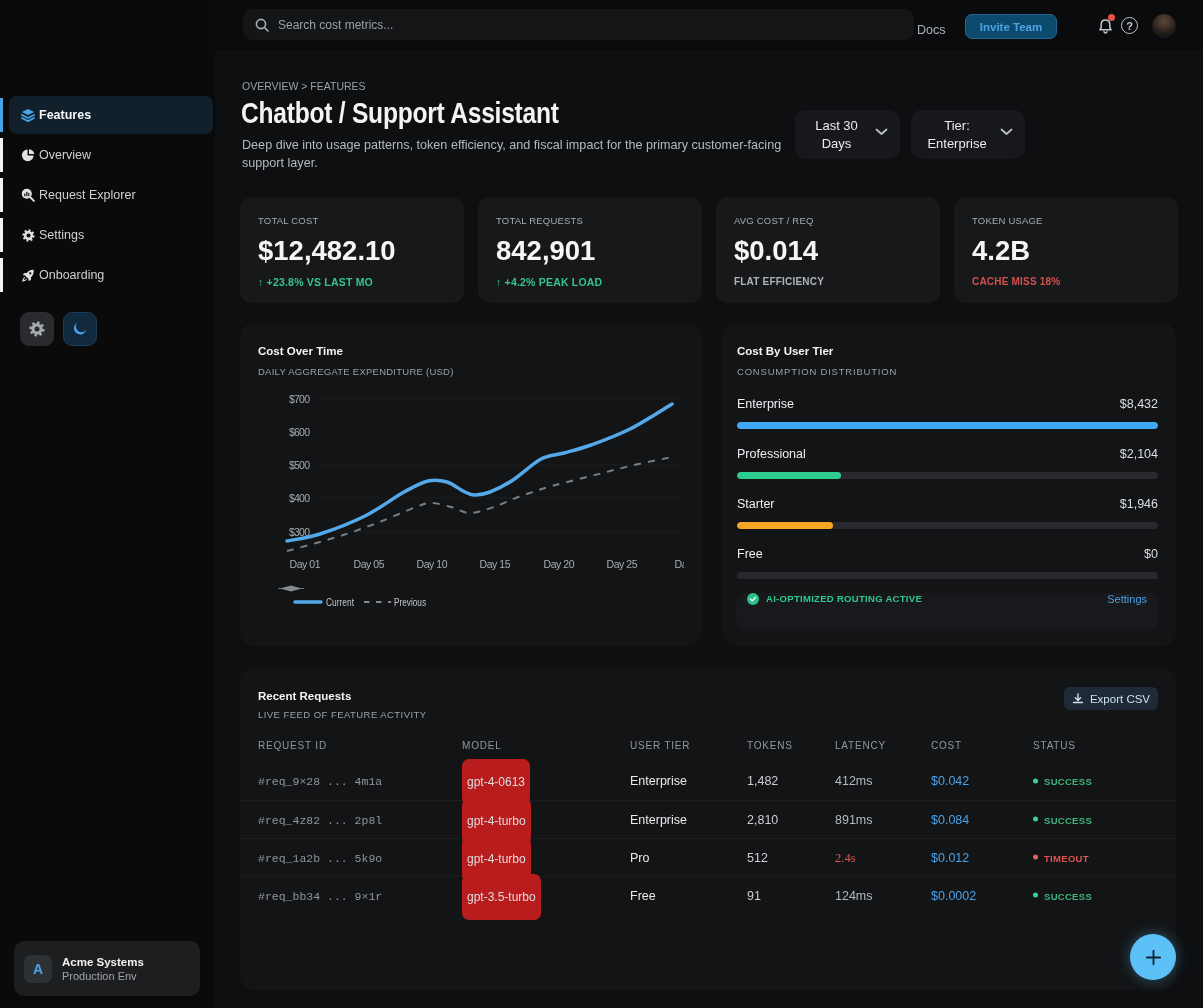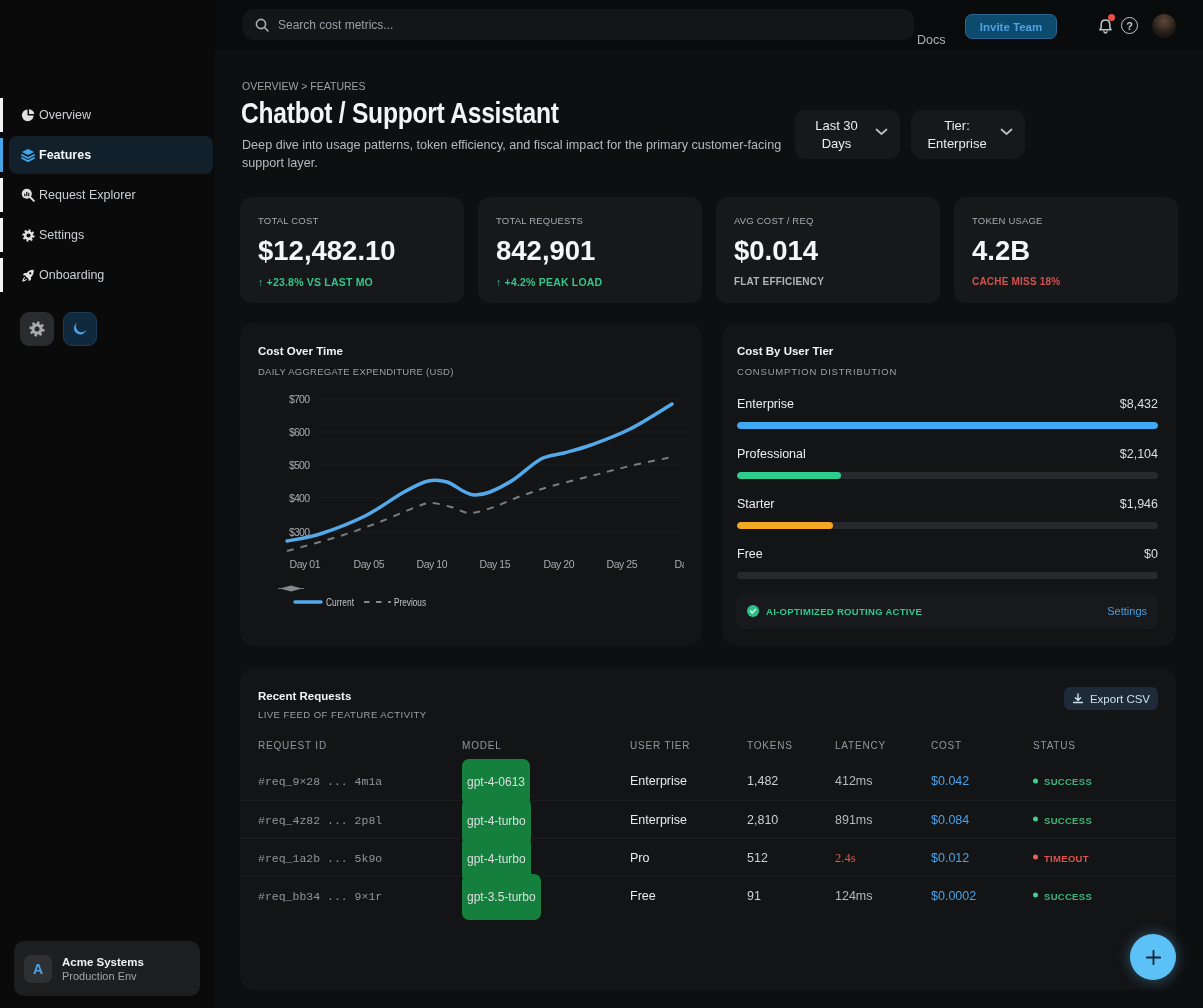--- a/index.html
+++ b/index.html
@@ -24,21 +24,21 @@
   .orgcard { position:absolute; left:14px; top:941px; width:186px; height:55px; background:#1d1e20; border-radius:10px; display:flex; align-items:center; padding-left:10px; }
   .orgcard .sq { width:28px; height:28px; background:#2e3134; border-radius:7px; display:flex; align-items:center; justify-content:center; color:#4da3e8; font-weight:700; font-size:14px; }
   .orgcard .txt { margin-left:10px; }
   .orgcard .txt b { display:block; font-size:11.5px; color:#f0f2f3; }
   .orgcard .txt span { display:block; font-size:11px; color:#a0a4a8; margin-top:2px; }
 
   
   .topbar { position:absolute; left:215px; top:0; width:988px; height:52px; background:#0a0b0c; border-bottom:1px solid rgba(255,255,255,0.03); }
   .search { position:absolute; left:28px; top:9px; width:671px; height:31px; background:#131517; border-radius:10px; display:flex; align-items:center; padding-left:12px; }
   .search .ph { margin-left:9px; font-size:12px; color:#9aa0a6; }
-  .docs { position:absolute; left:702px; top:14px; height:52px; line-height:52px; font-size:12.5px; color:#aeb2b6; }
+  .docs { position:absolute; left:702px; top:4px; height:52px; line-height:52px; font-size:12.5px; color:#aeb2b6; }
   .invite { position:absolute; left:750px; top:14px; width:92px; height:25px; background:#0c4a6e; border:1px solid #2a6590; border-radius:7px; color:#4ea2e2; font-size:11.5px; font-weight:700; display:flex; align-items:center; justify-content:center; }
   .bell { position:absolute; left:882px; top:18px; }
   .bell .dot { position:absolute; left:11px; top:-4px; width:7px; height:7px; background:#e8504a; border-radius:50%; }
   .help { position:absolute; left:906px; top:17px; width:17px; height:17px; border:1.5px solid #c3c7cb; border-radius:50%; color:#c3c7cb; font-size:11px; font-weight:700; display:flex; align-items:center; justify-content:center; }
   .avatar { position:absolute; left:937px; top:14px; width:24px; height:24px; border-radius:50%; background:radial-gradient(circle at 50% 30%, #5e4838 0%, #43332a 30%, #211c17 60%, #100e0c 100%); }
 
   
   .main { position:absolute; left:215px; top:52px; width:988px; height:956px; }
   .crumb { position:absolute; left:27px; top:28px; font-size:10.5px; letter-spacing:0px; color:#9ba1a7; }
   .h1 { position:absolute; left:26px; top:44px; font-size:30px; font-weight:700; letter-spacing:-0.3px; color:#f3f4f5; transform:scaleX(0.82); transform-origin:0 0; white-space:nowrap; }
@@ -65,34 +65,34 @@
   .pRight { left:507px; top:271px; width:454px; height:323px; }
   .ptitle { position:absolute; left:18px; top:22px; font-size:11.5px; font-weight:700; color:#f2f3f4; white-space:nowrap; }
   .psub { position:absolute; left:18px; top:43px; font-size:9.5px; letter-spacing:0.25px; color:#9aa0a6; }
 
   
   .tier { position:absolute; left:15px; width:421px; }
   .tier .row { display:flex; justify-content:space-between; font-size:12.5px; line-height:15px; }
   .tier .row .l { color:#eceef0; } .tier .row .v { color:#dcdfe2; }
   .tier .track { margin-top:10px; height:7px; border-radius:4px; background:#27292c; overflow:hidden; }
   .tier .fill { height:7px; border-radius:4px; }
-  .note { position:absolute; left:14px; top:270px; width:422px; height:36px; background:#17191c; border-radius:9px; display:flex; align-items:center; }
+  .note { position:absolute; left:14px; top:270px; width:422px; height:36px; background:#17191c; border-radius:9px; display:flex; }
   .note .txt { font-size:9.5px; font-weight:700; letter-spacing:0.3px; color:#2dc98d; margin-left:7px; }
   .note .set { position:absolute; right:11px; font-size:11px; color:#4a9fe0; }
 
   
   .pTable { left:25px; top:616px; width:936px; height:322px; }
   .export { position:absolute; right:18px; top:19px; width:94px; height:23px; background:#1e2a37; border-radius:6px; display:flex; align-items:center; justify-content:center; gap:6px; font-size:11.5px; color:#cfe0ef; }
   .thead { position:absolute; top:72px; left:0; width:936px; font-size:10px; letter-spacing:0.8px; color:#9298a0; }
   .trow { position:absolute; left:0; width:936px; height:38px; border-top:1px solid rgba(255,255,255,0.04); }
   .c1{position:absolute;left:18px;} .c2{position:absolute;left:222px;} .c3{position:absolute;left:390px;}
   .c4{position:absolute;left:507px;text-align:center;} .c5{position:absolute;left:595px;} .c6{position:absolute;left:691px;} .c7{position:absolute;left:793px;}
   .mid { top:50%; transform:translateY(-50%); }
   .mono { font-family:"Liberation Mono", monospace; font-size:11.5px; color:#90959b; }
-  .badge { background:#15803d; border-radius:7px; font-size:12px; color:#dcdee0; padding:16px 5px; }
+  .badge { background:#b91c1c; border-radius:7px; font-size:12px; color:#dcdee0; padding:16px 5px; }
   .tierv { font-size:12.5px; color:#e9ebed; }
   .tok { font-size:12.5px; color:#ccced1; }
   .lat { font-size:12.5px; color:#b4b8bc; }
   .lat.red { color:#d95752;font-family:Liberation Serif, serif; }
   .cost { font-size:12.5px; font-weight:400; color:#4aa2e8; }
   .status { font-size:9.5px; font-weight:700; letter-spacing:0.3px; }
   .status .d { display:inline-block; width:5px; height:5px; border-radius:50%; margin-right:6px; vertical-align:1.5px; }
   .status.ok { color:#3fb57c; } .status.ok .d { background:#3bd08f; }
   .status.bad { color:#df544e; } .status.bad .d { background:#e0645c; }
 
@@ -307,38 +307,38 @@
         <path d="M7 13.8 C7.3 14.6 7.9 15 8.5 15 C9.1 15 9.7 14.6 10 13.8" stroke="#c3c7cb" stroke-width="1.5" fill="none" stroke-linecap="round"></path>
       </svg>
     <span class="dot"></span>
   </div>
   <div class="help">?</div>
   <div class="avatar"></div>
 </div>
 
 <div class="sidebar">
   <div class="nav">
-    <div class="item">
-      <span class="icon">
-          <svg width="15" height="15" viewBox="0 0 15 15">
-            <path d="M7 1 A6.3 6.3 0 1 0 13.5 7.5 L7 7.5 Z" fill="#dfe1e3"></path>
-            <path d="M8.6 0.8 A6.3 6.3 0 0 1 14.3 6 L8.6 6 Z" fill="#dfe1e3"></path>
-          </svg>
-        </span>
-      Overview
-    </div>
     <div class="item active">
       <span class="icon">
           <svg width="16" height="16" viewBox="0 0 16 16">
             <path d="M8 1 L15 4.5 L8 8 L1 4.5 Z" fill="#45a5e8"></path>
             <path d="M1 8 L8 11.5 L15 8" stroke="#45a5e8" stroke-width="2" fill="none" stroke-linecap="round" stroke-linejoin="round"></path>
             <path d="M1 11.5 L8 15 L15 11.5" stroke="#45a5e8" stroke-width="2" fill="none" stroke-linecap="round" stroke-linejoin="round"></path>
           </svg>
         </span>
       Features
+    </div>
+    <div class="item">
+      <span class="icon">
+          <svg width="15" height="15" viewBox="0 0 15 15">
+            <path d="M7 1 A6.3 6.3 0 1 0 13.5 7.5 L7 7.5 Z" fill="#dfe1e3"></path>
+            <path d="M8.6 0.8 A6.3 6.3 0 0 1 14.3 6 L8.6 6 Z" fill="#dfe1e3"></path>
+          </svg>
+        </span>
+      Overview
     </div>
     <div class="item">
       <span class="icon">
           <svg width="14" height="14" viewBox="0 0 15 15">
             <circle cx="6.2" cy="6.2" r="5.4" fill="#dfe1e3"></circle>
             <line x1="10.2" y1="10.2" x2="13.8" y2="13.8" stroke="#dfe1e3" stroke-width="2" stroke-linecap="round"></line>
             <g stroke="#0a0a0b" stroke-width="1.2" stroke-linecap="round">
               <line x1="4.1" y1="8.2" x2="4.1" y2="6.6"></line>
               <line x1="6.2" y1="8.2" x2="6.2" y2="4.6"></line>
               <line x1="8.3" y1="8.2" x2="8.3" y2="5.8"></line>

